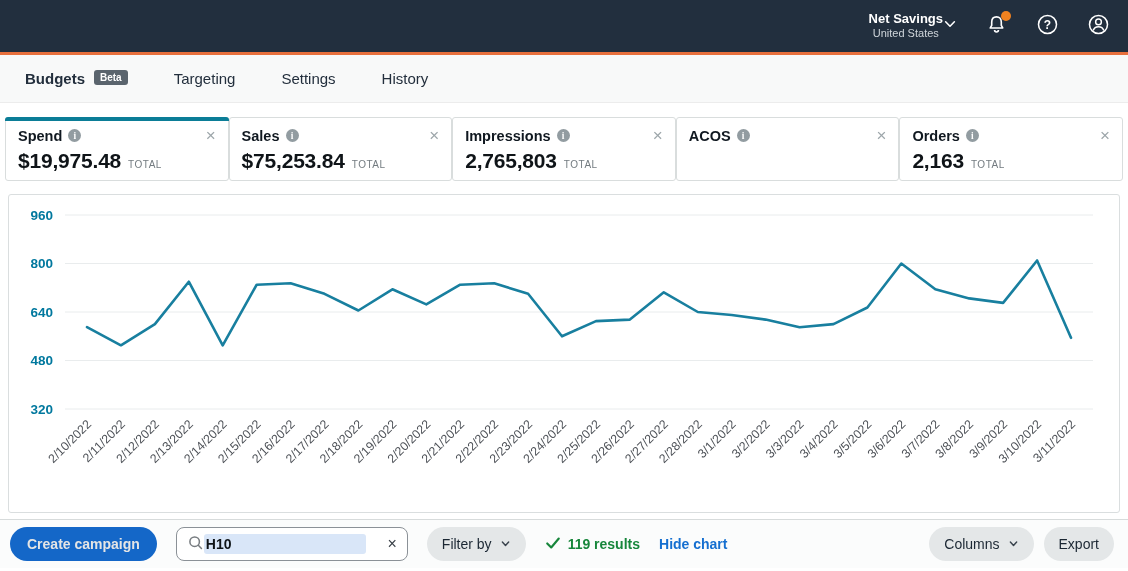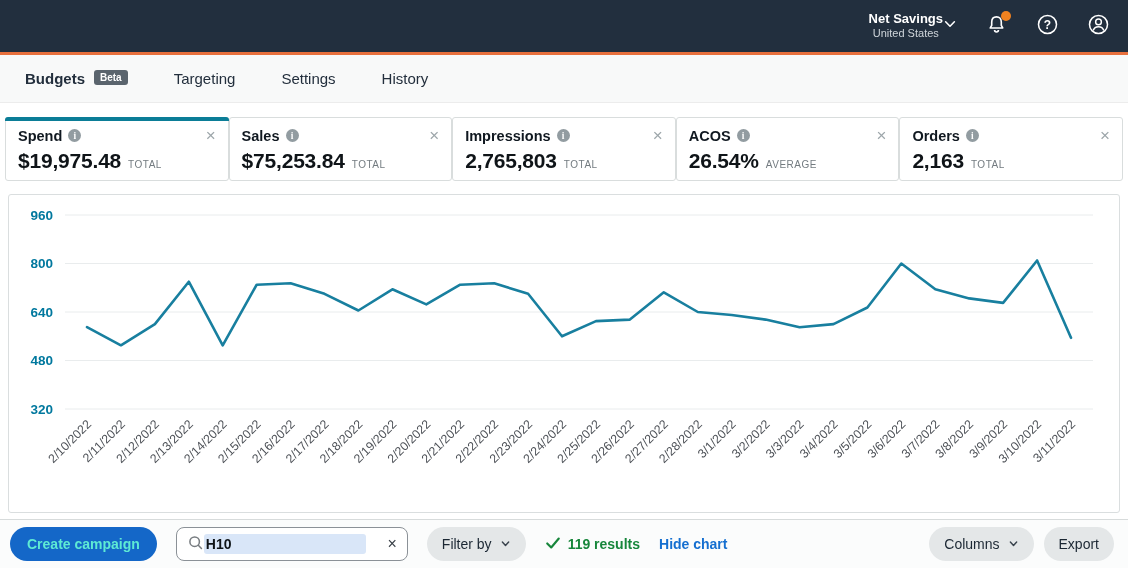--- a/index.html
+++ b/index.html
@@ -58,21 +58,21 @@
     height:319px; background:#fff; overflow:hidden;
   }
   .ytick { font:700 13.5px "Liberation Sans", sans-serif; }
   .xtick { font:12.3px "Liberation Sans", sans-serif; }
   
   .toolbar {
     margin-top:6px; border-top:1px solid #d7dbdb; background:#fbfcfc;
     height:49px; display:flex; align-items:center; padding:0 14px 0 10px; gap:19px;
   }
   .btn-primary {
-    background:#1467c8; color:#5eead4; font-size:14px; font-weight:700;
+    background:#1467c8; color:#e5e5e5; font-size:14px; font-weight:700;
     border:none; border-radius:17px; height:34px; padding:0 17px; cursor:pointer;
     font-family:"Liberation Sans", sans-serif;
   }
   .search-box {
     width:232px; height:34px; border:1px solid #8b9197; border-radius:8px;
     background:#fff; display:flex; align-items:center; gap:0; padding:0 10px;
   }
   .search-highlight {
     background:#d9e6f8; border-radius:3px; height:20px; line-height:20px;
     width:162px; font-size:14px; font-weight:700; color:#0f1418; padding-left:2px;
@@ -180,24 +180,20 @@
     <div class="card-row2">
       <span class="card-value">2,765,803</span>
       <span class="card-qualifier">TOTAL</span>
     </div>
   </div>
   <div class="metric-card">
     <div class="card-row1">
       <span class="card-label">ACOS</span>
       <span class="info-icon">i</span>
       <button class="card-close">×</button>
-    </div>
-    <div class="card-row2">
-      <span class="card-value">26.54%</span>
-      <span class="card-qualifier">AVERAGE</span>
     </div>
   </div>
   <div class="metric-card">
     <div class="card-row1">
       <span class="card-label">Orders</span>
       <span class="info-icon">i</span>
       <button class="card-close">×</button>
     </div>
     <div class="card-row2">
       <span class="card-value">2,163</span>

